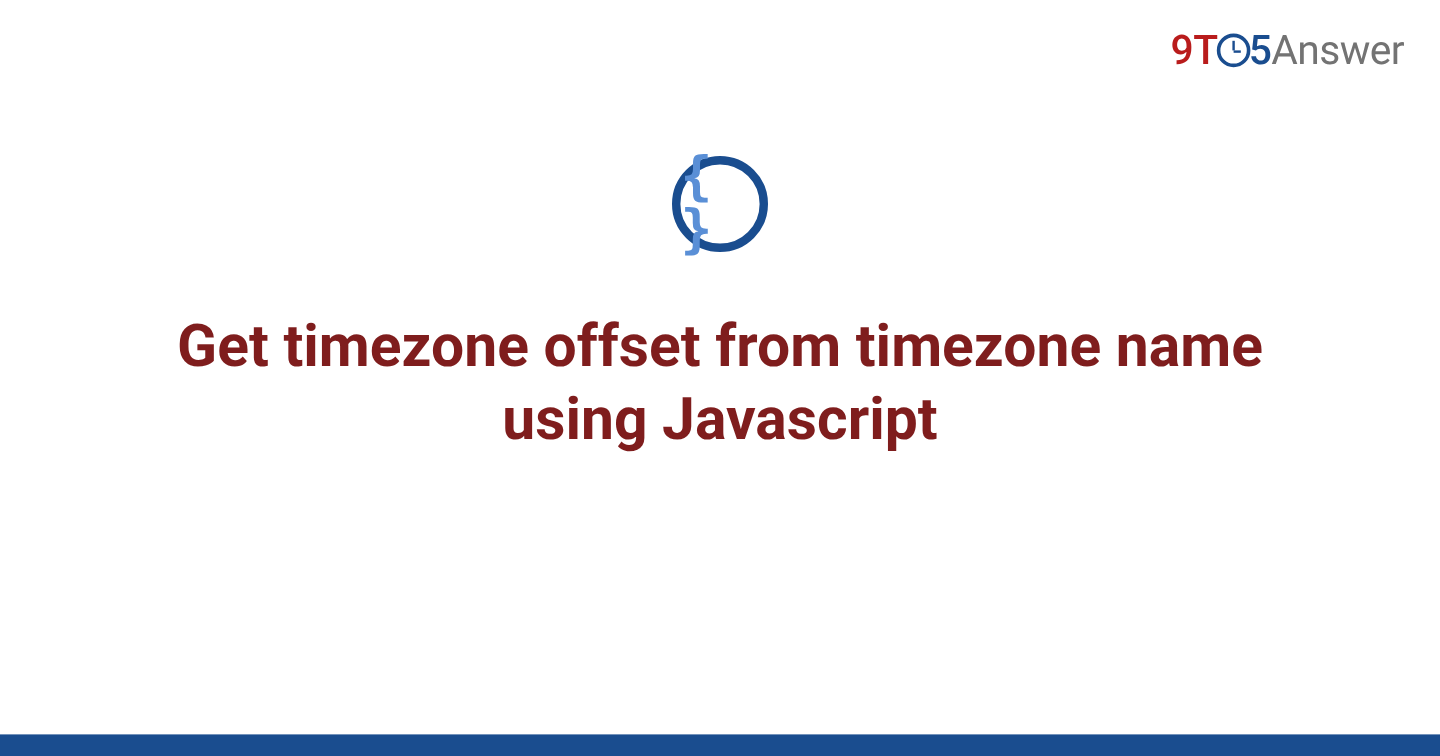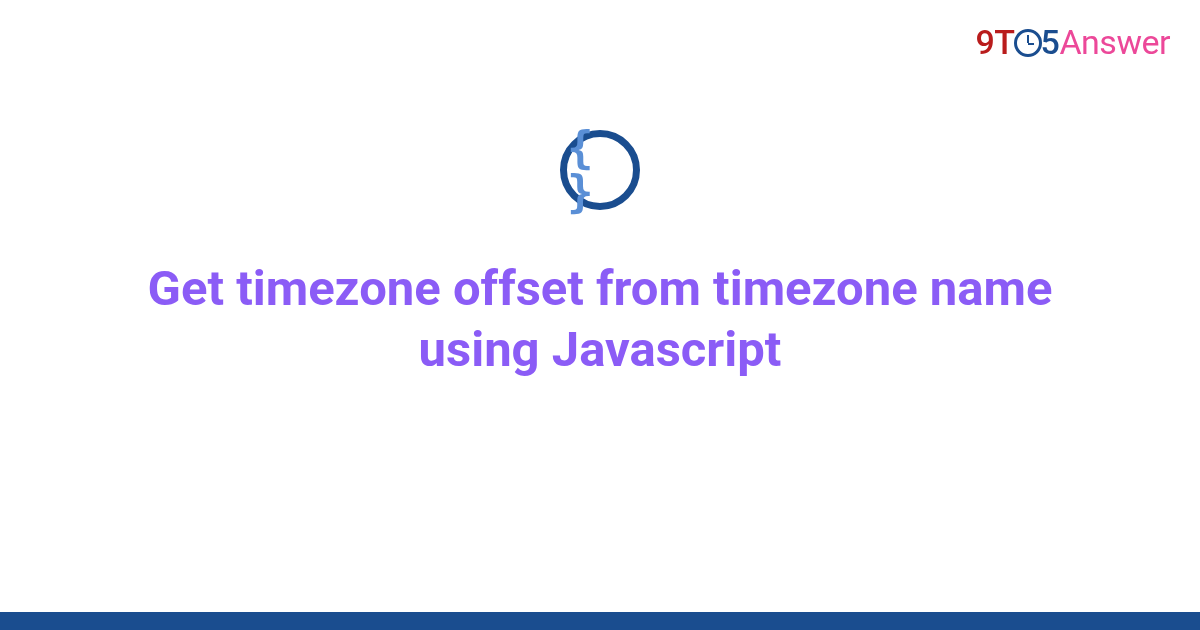--- a/index.html
+++ b/index.html
@@ -54,21 +54,21 @@
       height: 2px;
       background: #1a4d8f;
       top: 11px;
       left: 11px;
     }
     .logo .five {
       color: #1a4d8f;
       font-weight: 500;
     }
     .logo .answer {
-      color: #ec4899;
+      color: #737373;
       font-weight: 400;
     }
     .content {
       position: absolute;
       top: 130px;
       left: 0;
       right: 0;
       display: flex;
       flex-direction: column;
       align-items: center;
@@ -87,21 +87,21 @@
       font-size: 44px;
       font-weight: 700;
       color: #5a8fd6;
       font-family: "Consolas", "Monaco", monospace;
       letter-spacing: -4px;
       line-height: 1;
     }
     .title {
       font-size: 49px;
       font-weight: 700;
-      color: #8b5cf6;
+      color: #7f1d1d;
       text-align: center;
       line-height: 1.25;
       max-width: 980px;
     }
     .footer-bar {
       position: absolute;
       bottom: 0;
       left: 0;
       right: 0;
       height: 18px;

